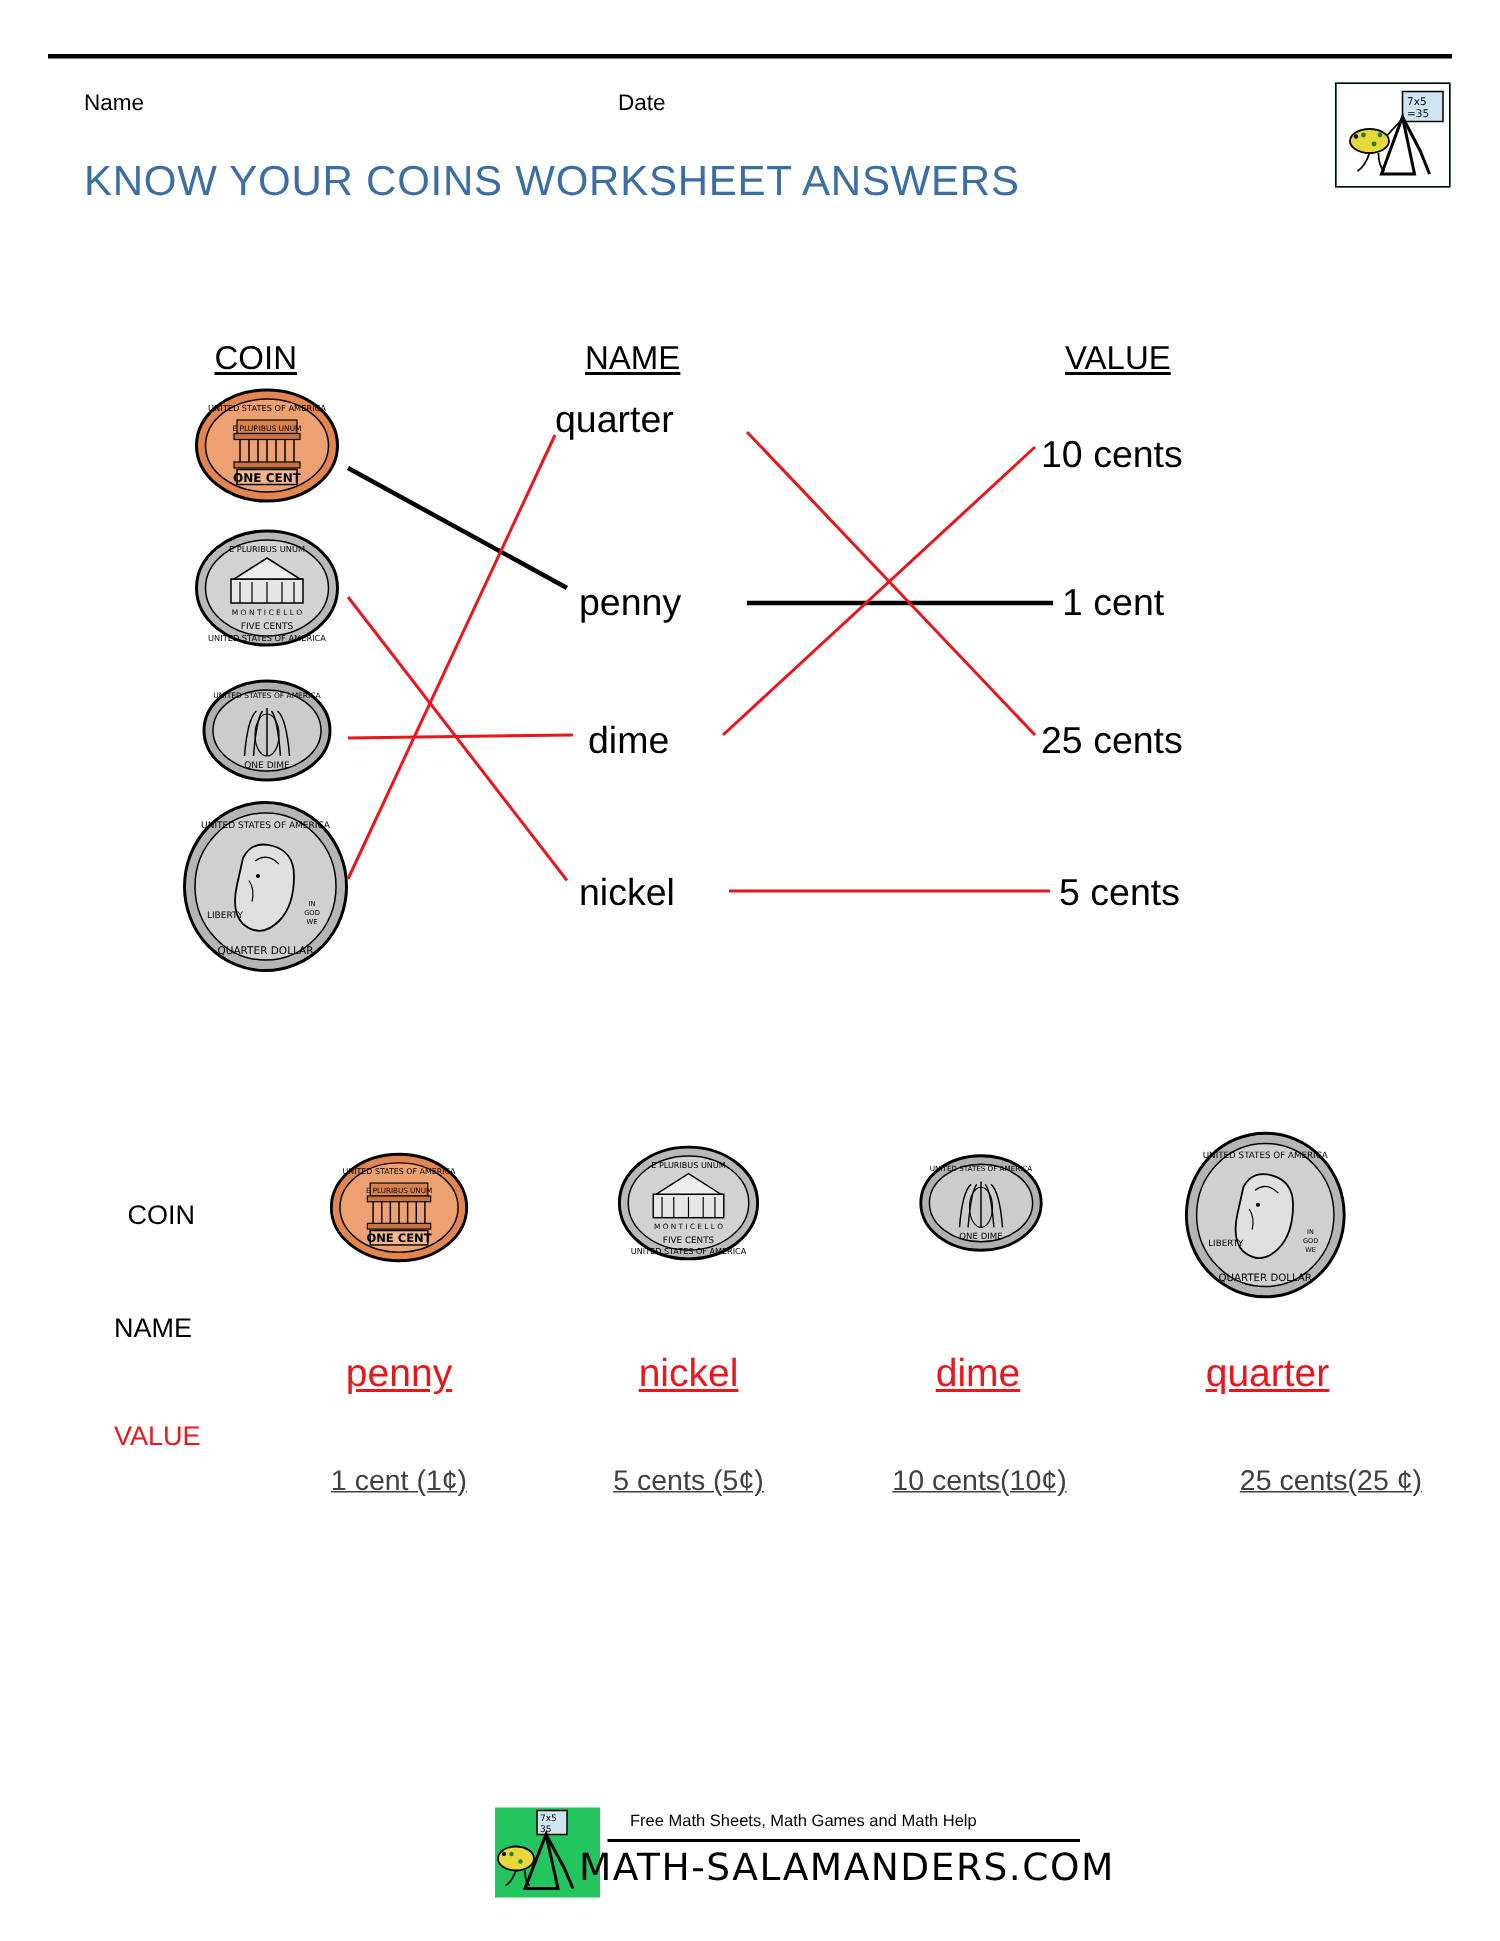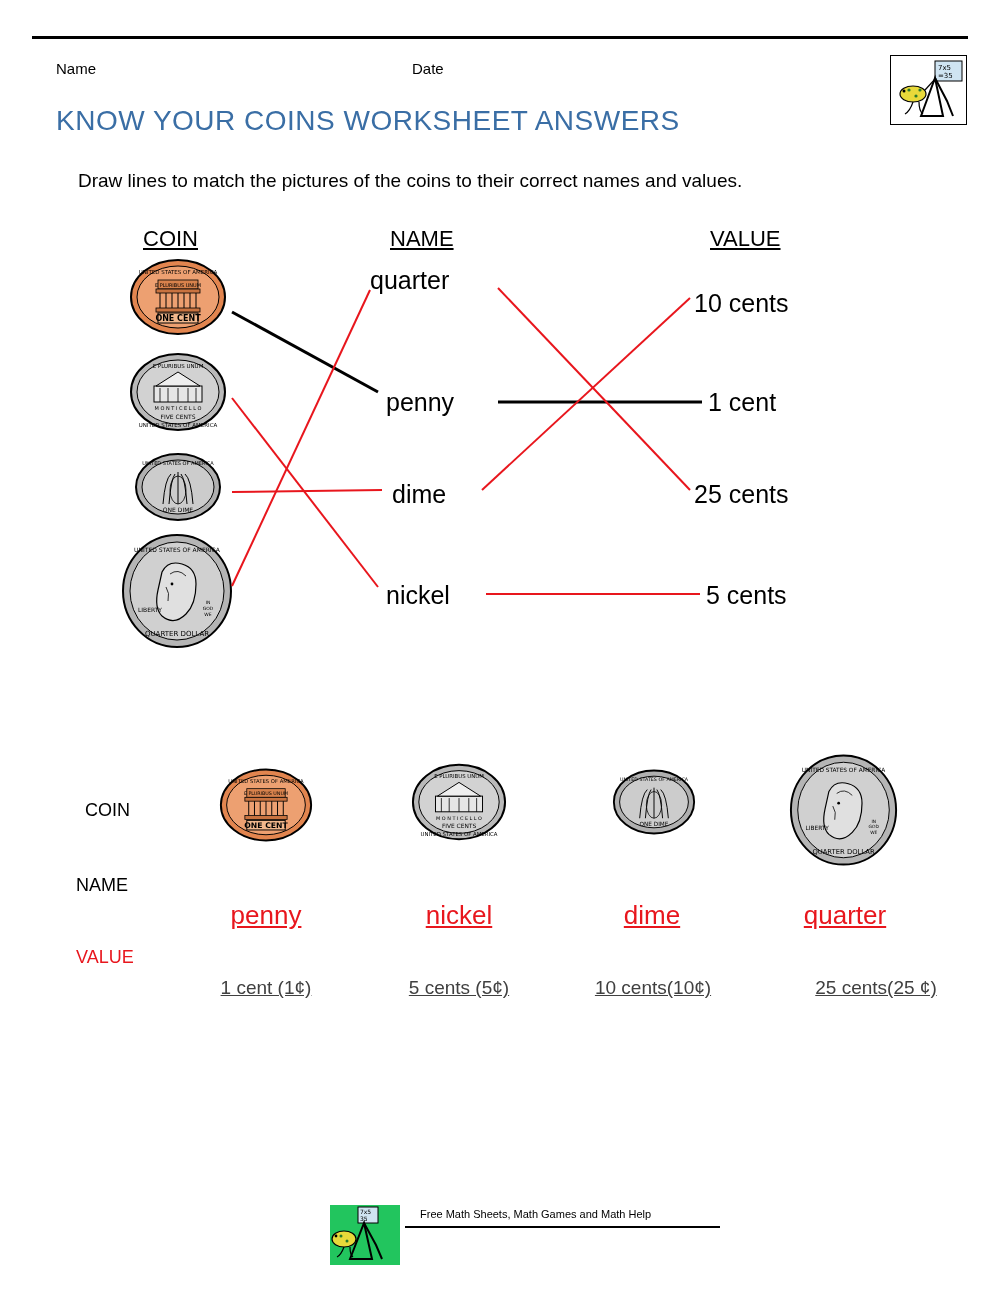--- a/index.html
+++ b/index.html
@@ -158,21 +158,20 @@
       <circle cx="13" cy="35" r="1.5" fill="#000"></circle>
       <path d="M22 46 q-3 9 -8 12" fill="none" stroke="#000" stroke-width="1.2"></path>
       <path d="M28 46 q0 9 4 12" fill="none" stroke="#000" stroke-width="1.2"></path>
       <circle cx="18" cy="34" r="1.6" fill="#2a7a2a"></circle>
       <circle cx="25" cy="40" r="1.6" fill="#2a7a2a"></circle>
       <circle cx="29" cy="34" r="1.6" fill="#2a7a2a"></circle>
       <line x1="34" y1="34" x2="45" y2="22" stroke="#000" stroke-width="1.2"></line>
     </svg>
   </div>
 
-  <div class="instruction-1">Draw lines to match the pictures of the coins to their correct names and values.</div>
 
   <div class="col-head coin">COIN</div>
   <div class="col-head name">NAME</div>
   <div class="col-head value">VALUE</div>
 
   <div class="coin-img" style="left:128px; top:258px;">
     <svg width="100" height="78" viewBox="0 0 100 78">
       <ellipse cx="50" cy="39" rx="47" ry="37" fill="#e2854f" stroke="#000" stroke-width="2"></ellipse>
       <ellipse cx="50" cy="39" rx="41" ry="31" fill="#eda071" stroke="#000" stroke-width="1"></ellipse>
       <text x="50" y="16" font-size="5.5" text-anchor="middle" font-family="DejaVu Sans, sans-serif">UNITED STATES OF AMERICA</text>
@@ -354,33 +353,34 @@
   </div>
 
   <div class="answer-name" style="left:186px; top:900px; width:160px;">penny</div>
   <div class="answer-name" style="left:379px; top:900px; width:160px;">nickel</div>
   <div class="answer-name" style="left:572px; top:900px; width:160px;">dime</div>
   <div class="answer-name" style="left:765px; top:900px; width:160px;">quarter</div>
 
   <div class="answer-value" style="left:186px; top:977px; width:160px;">1 cent (1¢)</div>
   <div class="answer-value" style="left:379px; top:977px; width:160px;">5 cents (5¢)</div>
   <div class="answer-value" style="left:570px; top:977px; width:166px;">10 cents(10¢)</div>
-  <div class="answer-value" style="left:788px; top:977px; width:176px;">25 cents(25 ¢)</div>
+  <div class="answer-value" style="left:772px; top:977px; width:176px;text-align:right;">25 cents(25 ¢)</div>
 
   <div class="logo-box" style="left:330px; top:1205px; width:70px; height:60px; border:none;">
     <svg viewBox="0 0 70 60" width="70" height="60">
       <rect x="28" y="2" width="20" height="16" fill="#cfe4f2" stroke="#000" stroke-width="1"></rect>
       <text x="30" y="9" font-family="DejaVu Sans, sans-serif" font-size="6" fill="#000">7x5</text>
       <text x="30" y="16" font-family="DejaVu Sans, sans-serif" font-size="6" fill="#000">35</text>
       <path d="M20 54 L34 18 L42 54 Z" fill="none" stroke="#000" stroke-width="2"></path>
       <path d="M34 18 L46 40 L52 54" fill="none" stroke="#000" stroke-width="2"></path>
       <ellipse cx="14" cy="34" rx="12" ry="8" fill="#e8d93a" stroke="#000" stroke-width="1.2"></ellipse>
       <circle cx="6" cy="31" r="1.4" fill="#000"></circle>
       <circle cx="11" cy="31" r="1.5" fill="#2a7a2a"></circle>
       <circle cx="17" cy="36" r="1.5" fill="#2a7a2a"></circle>
       <path d="M14 42 q-3 8 -7 10" fill="none" stroke="#000" stroke-width="1.2"></path>
       <path d="M20 42 q0 8 3 10" fill="none" stroke="#000" stroke-width="1.2"></path>
     </svg>
   </div>
   <div class="footer-tagline">Free Math Sheets, Math Games and Math Help</div>
   <div class="footer-rule"></div>
+  <div class="footer-brand">MATH-SALAMANDERS.COM</div>
 
 </div>
 
 </body></html>

